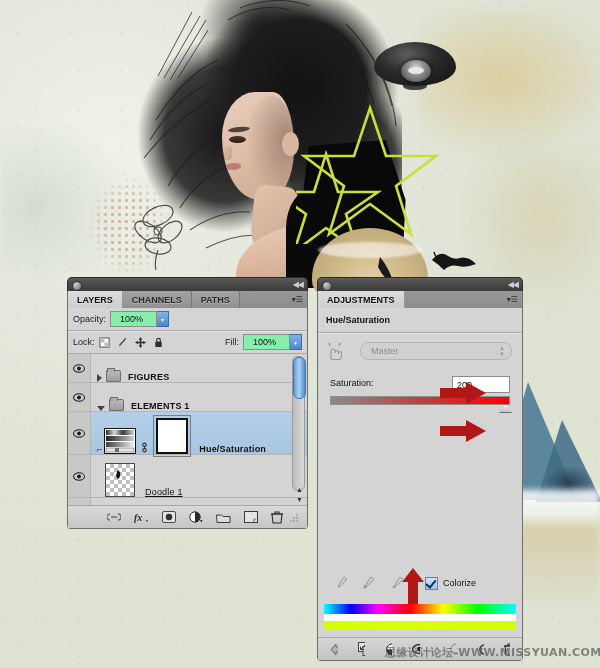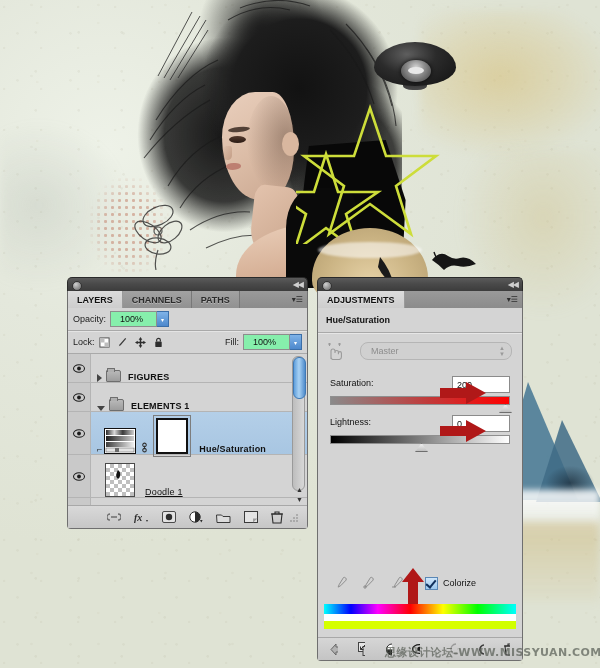--- a/index.html
+++ b/index.html
@@ -719,30 +719,20 @@
       <div class="slider-head">
         <span class="slider-label">Saturation:</span>
         <div class="sl-field">200</div>
       </div>
       <div style="position:relative;">
         <div class="track sat"></div>
         <div class="knob" style="left:calc(100% - 11px);"></div>
       </div>
     </div>
 
-    <div class="slider-block" style="padding-top:10px;">
-      <div class="slider-head">
-        <span class="slider-label">Lightness:</span>
-        <div class="sl-field">0</div>
-      </div>
-      <div style="position:relative;">
-        <div class="track light"></div>
-        <div class="knob" style="left:calc(50% - 5px);"></div>
-      </div>
-    </div>
 
     <div class="colorize-row" style="position:absolute;left:0;top:268px;">
       <div class="eyedroppers">
         <svg width="13" height="14">
           <path d="M9.5 1.5 a2 2 0 0 1 2.6 2.6 l-5.4 5.6 l-2.6 1.4 l1.2 -2.8 Z" fill="#d3d3d3" stroke="#8f8f8f"></path>
         </svg>
         <svg width="15" height="14">
           <path d="M9.5 1.5 a2 2 0 0 1 2.6 2.6 l-5.4 5.6 l-2.6 1.4 l1.2 -2.8 Z" fill="#d3d3d3" stroke="#8f8f8f"></path>
           <path d="M2 11 h4 M4 9 v4" stroke="#8f8f8f" stroke-width="1"></path>
         </svg>

